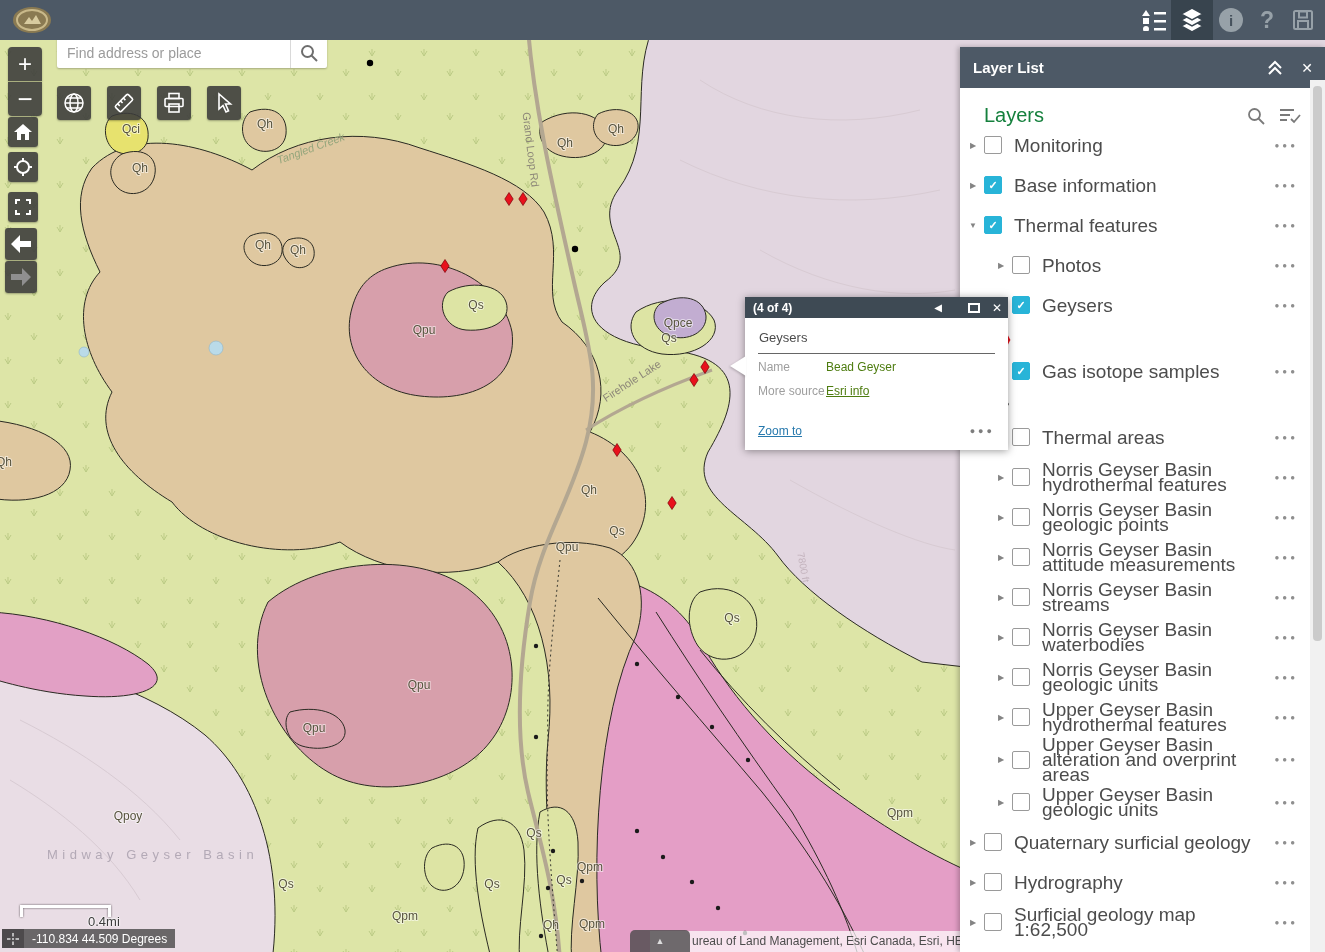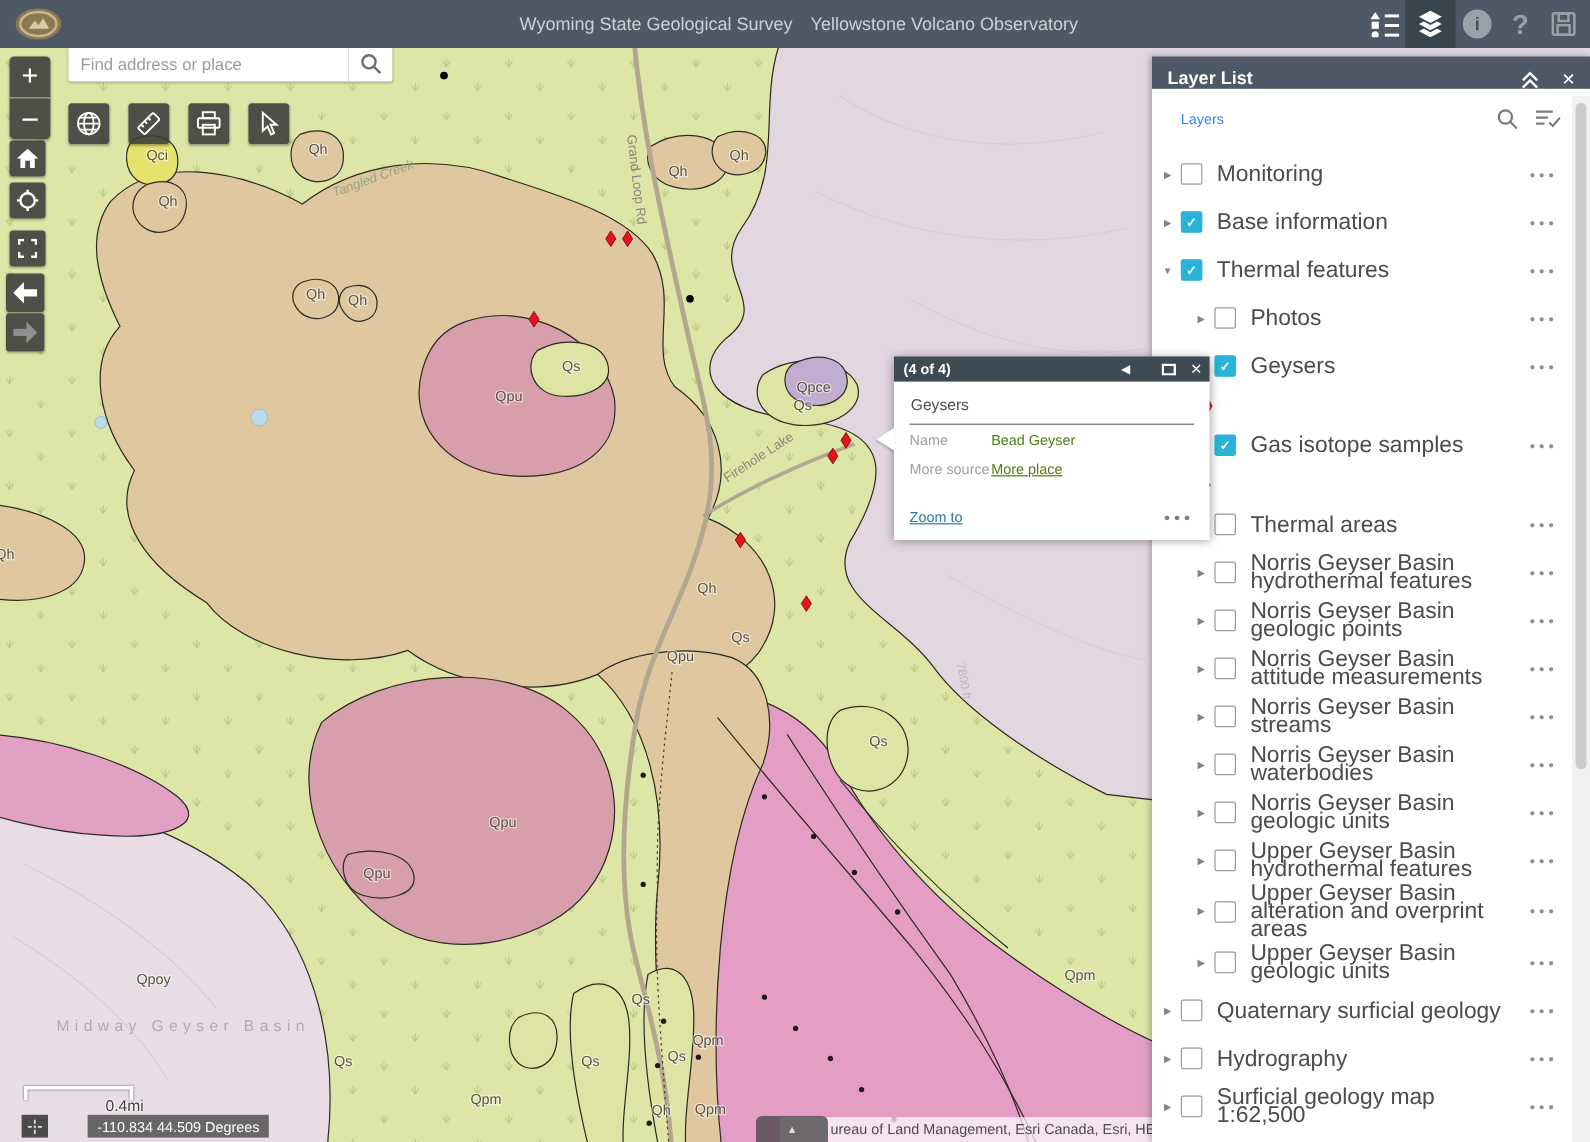--- a/index.html
+++ b/index.html
@@ -50,22 +50,22 @@
   .toolrow{position:absolute;left:57px;top:86px;display:flex;gap:16px;z-index:20;}
   .toolbtn{width:34px;height:34px;background:rgba(58,58,58,.88);border-radius:3px;display:flex;
            align-items:center;justify-content:center;cursor:pointer;box-shadow:0 1px 2px rgba(0,0,0,.3);}
 
   
   .scalebar{position:absolute;left:20px;top:905px;width:85px;height:9px;z-index:15;
             border-top:3px solid #fff;border-left:3px solid #fff;border-right:3px solid #fff;
             filter:drop-shadow(0 0 1px rgba(0,0,0,.6));}
   .scalelabel{position:absolute;left:88px;top:914px;font-size:13px;color:#3c3c3c;z-index:15;
               text-shadow:0 0 2px #fff,0 0 2px #fff,0 0 2px #fff;}
-  .coords{position:absolute;left:18px;top:929px;height:19px;display:flex;z-index:15;
-          font-size:12px;color:#fff;align-items:stretch;gap:33px;}
+  .coords{position:absolute;left:2px;top:929px;height:19px;display:flex;z-index:15;
+          font-size:12px;color:#fff;align-items:stretch;}
   .coords .cicon{width:22px;background:rgba(38,38,38,.8);display:flex;align-items:center;justify-content:center;}
   .coords .ctext{background:rgba(72,72,72,.8);padding:0 8px;display:flex;align-items:center;white-space:nowrap;}
   .attribution{position:absolute;left:650px;top:931px;width:310px;height:21px;z-index:14;
                background:rgba(255,255,255,.72);overflow:hidden;white-space:nowrap;
                font-size:12px;color:#4c4c4c;line-height:21px;padding-left:42px;box-sizing:border-box;}
   .table-tab{position:absolute;left:630px;top:930px;width:60px;height:22px;z-index:16;cursor:pointer;
              background:rgba(70,70,70,.78);border-radius:5px 5px 0 0;display:flex;
              align-items:center;justify-content:center;color:#ddd;font-size:9px;}
 
   
@@ -84,25 +84,25 @@
   .popup-footer{display:flex;align-items:center;margin-top:22px;padding-bottom:2px;}
   .zoomto{font-size:12px;flex:1;}
   .pmenu{color:#7d7d7d;font-size:9px;letter-spacing:3px;cursor:pointer;}
   .leader{position:absolute;left:-15px;top:59px;width:0;height:0;
           border-top:10px solid transparent;border-bottom:10px solid transparent;
           border-right:16px solid #fff;filter:drop-shadow(-1px 1px 1px rgba(0,0,0,.2));}
 
   
   .panel{position:absolute;left:960px;top:47px;width:365px;height:905px;background:#fff;z-index:30;
          box-shadow:-2px 0 5px rgba(0,0,0,.25);}
-  .panel-header{height:27px;background:#4d5966;display:flex;align-items:flex-end;padding:0 12px 0 13px;}
+  .panel-header{height:41px;background:#4d5966;display:flex;align-items:center;padding:0 12px 0 13px;}
   .panel-title{color:#fff;font-size:15px;font-weight:bold;flex:1;}
   .pnl-btn{cursor:pointer;display:flex;align-items:center;justify-content:center;margin-left:18px;}
   .panel-sub{display:flex;align-items:center;padding:16px 24px 12px 24px;}
-  .panel-sub .sub-title{flex:1;font-size:12px;color:#3b82f6;}
+  .panel-sub .sub-title{flex:1;font-size:20px;color:#15803d;}
   .sub-icon{margin-left:14px;cursor:pointer;display:flex;}
   .rows{position:absolute;left:0;right:15px;top:78px;bottom:0;overflow:hidden;}
   .layer-row{display:flex;align-items:center;min-height:40px;padding-left:6px;}
   .layer-row.indent{padding-left:34px;}
   .expand-arrow{width:14px;font-size:8px;color:#848484;cursor:pointer;flex:0 0 14px;text-align:center;}
   .checkbox{width:16px;height:16px;border:1px solid #9a9a9a;background:#fff;border-radius:2px;
             margin:0 12px 0 4px;flex:0 0 16px;cursor:pointer;display:flex;align-items:center;
             justify-content:center;font-size:11px;color:#fff;}
   .checkbox.checked{background:#28b4d8;border-color:#28b4d8;font-weight:bold;}
   .layer-label{flex:1;font-size:19px;color:#4c4c4c;line-height:15px;padding-right:6px;}
@@ -256,24 +256,20 @@
       <path d="M0,-6.5 L4.2,0 L0,6.5 L-4.2,0 Z" fill="#e8111c" stroke="#7a0008" stroke-width="0.7" transform="translate(672 503)"></path>
     </g>
 </svg>
 
 <div class="app-header">
   <svg class="logo" width="40" height="28">
     <ellipse cx="20" cy="14" rx="19" ry="13" fill="#8a7a52"></ellipse>
     <ellipse cx="20" cy="14" rx="15" ry="10" fill="none" stroke="#c9b98a" stroke-width="2"></ellipse>
     <path d="M12,18 L17,11 L20,15 L24,9 L29,18 Z" fill="#d8cba0"></path>
   </svg>
-  <div class="hdr-links">
-    <span class="hdr-link">Wyoming State Geological Survey</span>
-    <span class="hdr-link">Yellowstone Volcano Observatory</span>
-  </div>
   <div class="hdr-icons">
     <div class="hdr-icon">
       <svg width="26" height="22" fill="#fff">
         <path d="M2,7 L6,1 L10,7 Z"></path>
           <rect x="14" y="3" width="12" height="2.5"></rect>
         <rect x="3" y="9" width="6" height="6"></rect>
           <rect x="14" y="11" width="12" height="2.5"></rect>
         <circle cx="6" cy="20" r="3"></circle>
           <rect x="14" y="19" width="12" height="2.5"></rect>
       </svg>
@@ -399,21 +395,21 @@
     <span class="ph-btn" style="font-size:12px;">✕</span>
   </div>
   <div class="popup-body">
     <div class="popup-title">Geysers</div>
     <div class="prow">
       <span class="plabel">Name</span>
       <span class="pvalue">Bead Geyser</span>
     </div>
     <div class="prow">
       <span class="plabel">More source</span>
-      <span class="pvalue plink">More place</span>
+      <span class="pvalue plink">Esri info</span>
     </div>
     <div class="popup-footer">
       <span class="zoomto">
         <span class="plink">Zoom to</span></span>
       <span class="pmenu">●●●</span>
     </div>
   </div>
 </div>
 
 <div class="panel">

